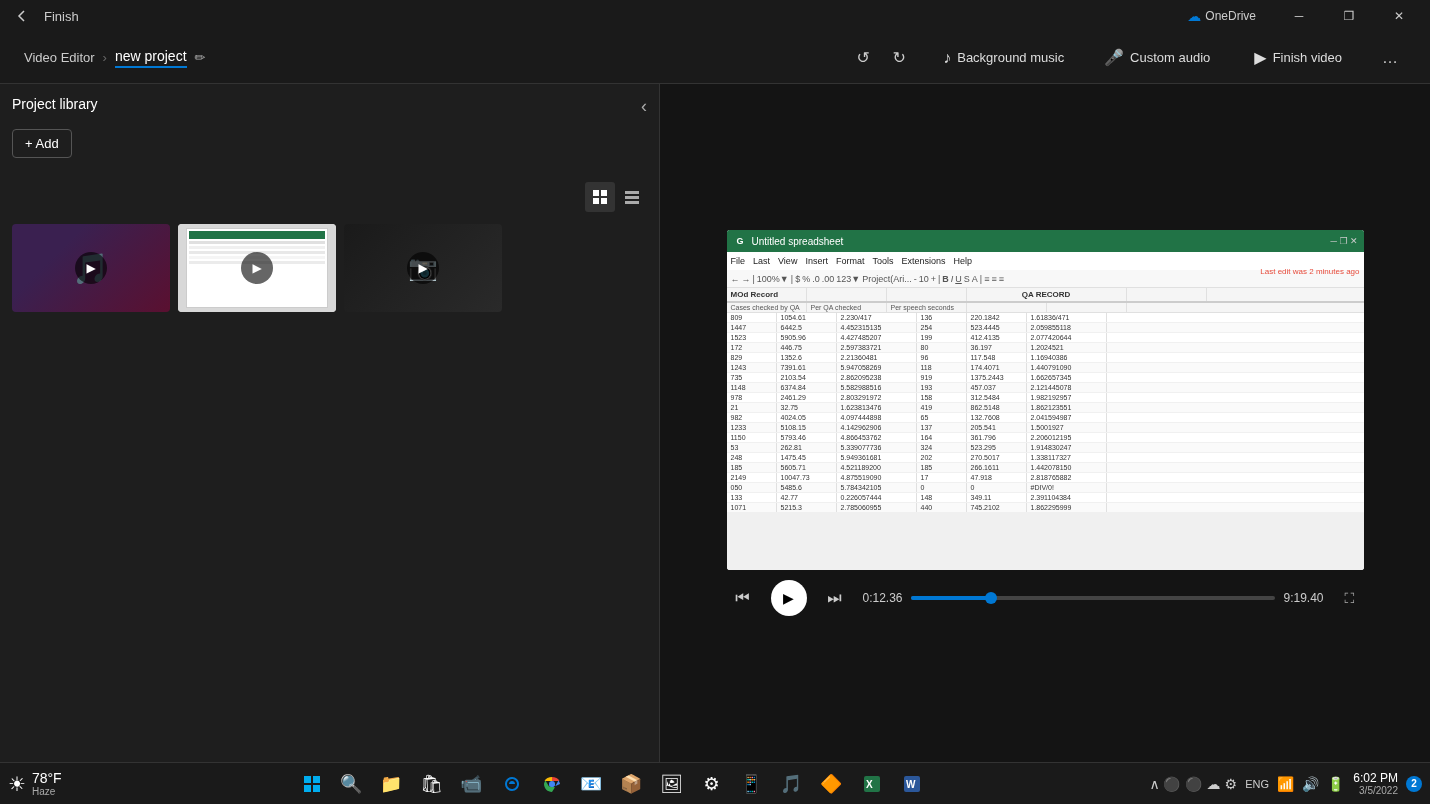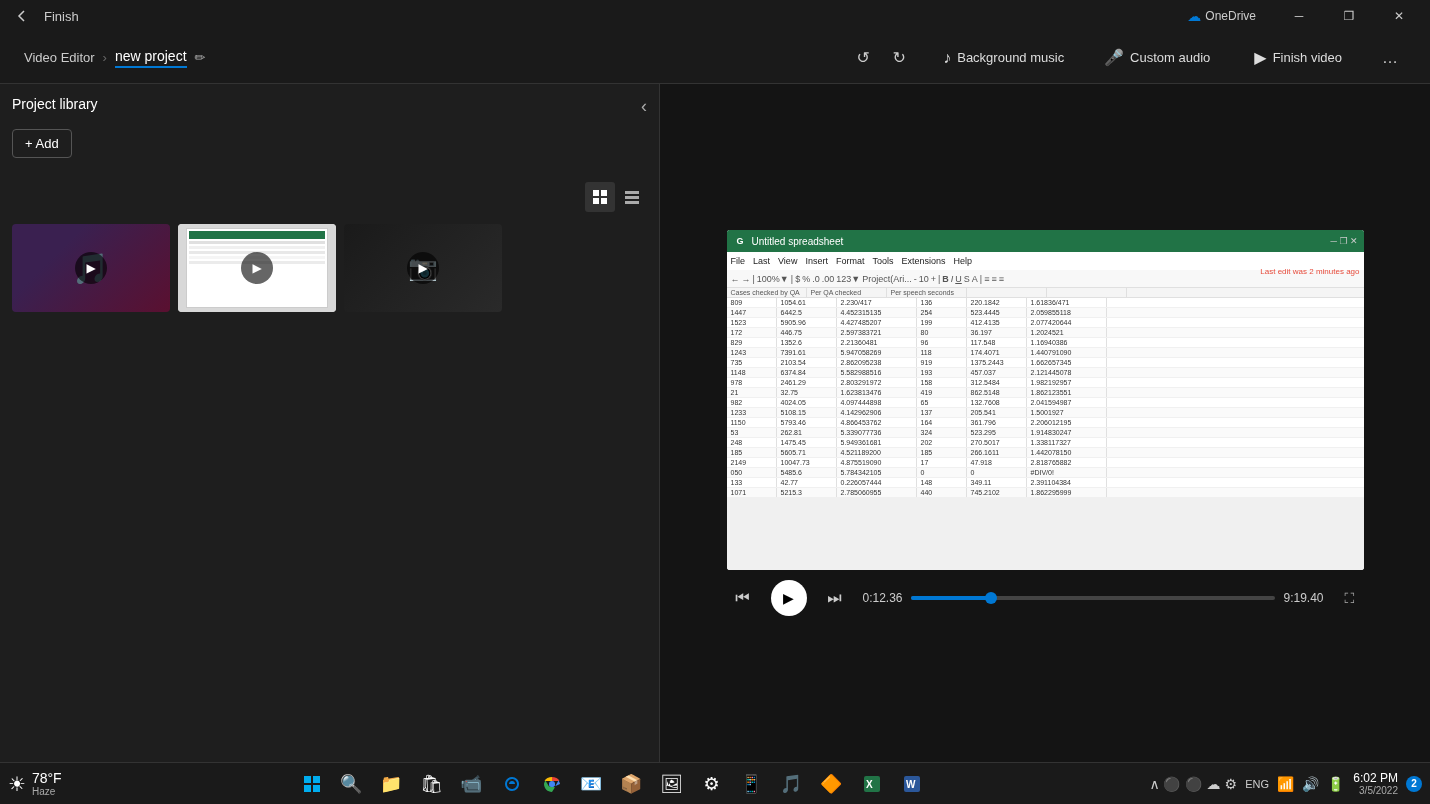--- a/index.html
+++ b/index.html
@@ -503,20 +503,28 @@
             <span>A</span>
             <span>|</span>
             <span>≡</span>
               <span>≡</span>
               <span>≡</span>
           </div>
 
 
           <div style="overflow:hidden;height:calc(100% - 60px);">
 
+            <div style="display:flex;background:#f5f5f5;border-bottom:2px solid #ccc;font-size:8px;font-weight:bold;color:#333;">
+              <div style="width:80px;padding:2px 4px;border-right:1px solid #e0e0e0;">MOd Record</div>
+              <div style="width:80px;padding:2px 4px;border-right:1px solid #e0e0e0;"></div>
+              <div style="width:80px;padding:2px 4px;border-right:1px solid #e0e0e0;"></div>
+              <div style="width:160px;padding:2px 4px;border-right:1px solid #e0e0e0;text-align:center;">QA RECORD</div>
+              <div style="width:80px;padding:2px 4px;border-right:1px solid #e0e0e0;"></div>
+              <div style="width:100px;padding:2px 4px;"></div>
+            </div>
             <div style="display:flex;background:#f5f5f5;border-bottom:1px solid #e0e0e0;font-size:7px;color:#555;">
               <div style="width:80px;padding:1px 4px;border-right:1px solid #e0e0e0;">Cases checked by QA</div>
               <div style="width:80px;padding:1px 4px;border-right:1px solid #e0e0e0;">Per QA checked</div>
               <div style="width:80px;padding:1px 4px;border-right:1px solid #e0e0e0;">Per speech seconds</div>
               <div style="width:80px;padding:1px 4px;border-right:1px solid #e0e0e0;"></div>
               <div style="width:80px;padding:1px 4px;border-right:1px solid #e0e0e0;"></div>
               <div style="width:100px;padding:1px 4px;"></div>
             </div>
 
             <div id="ss-data-rows" style="font-size:7px;color:#333;">

